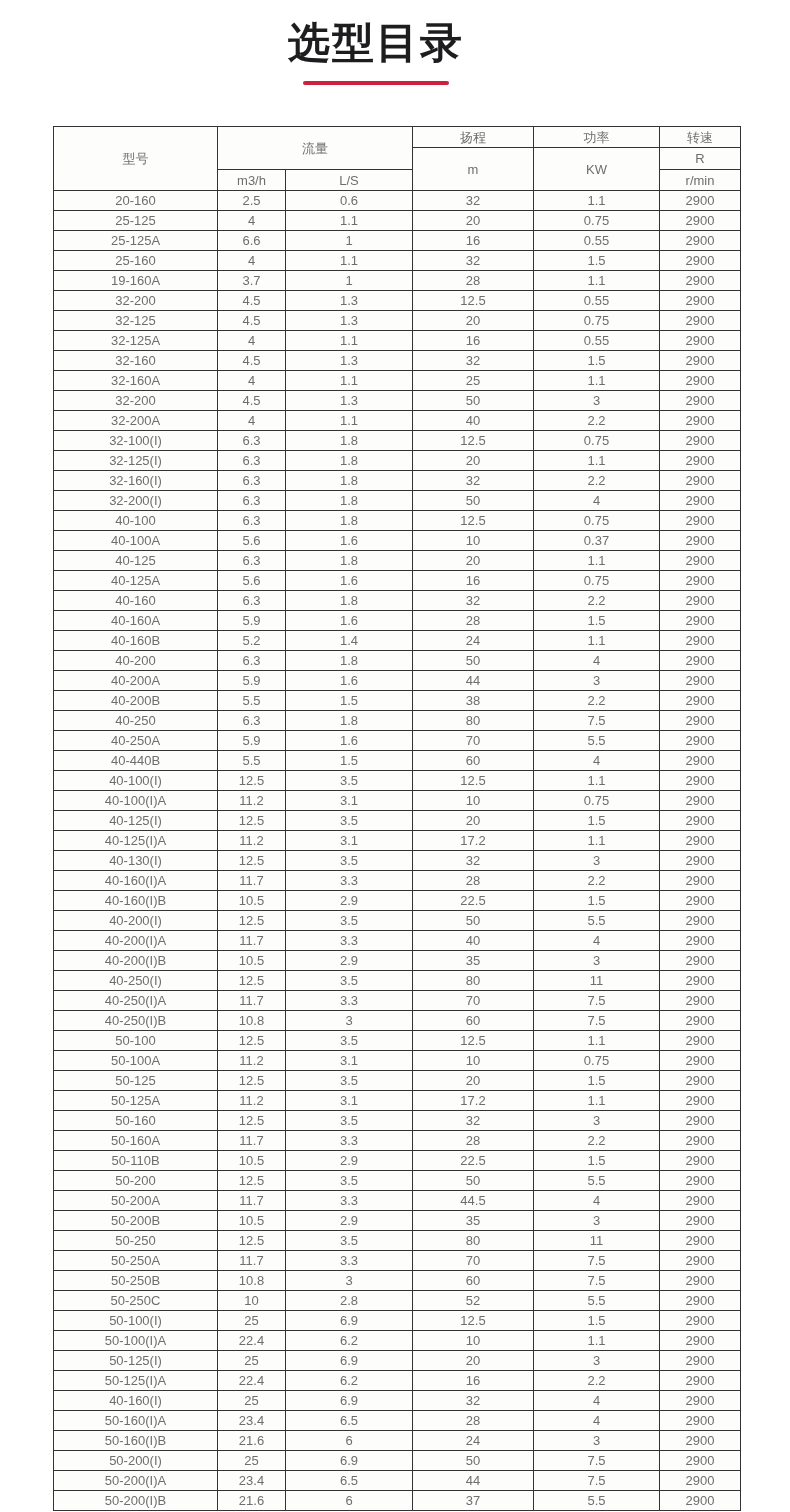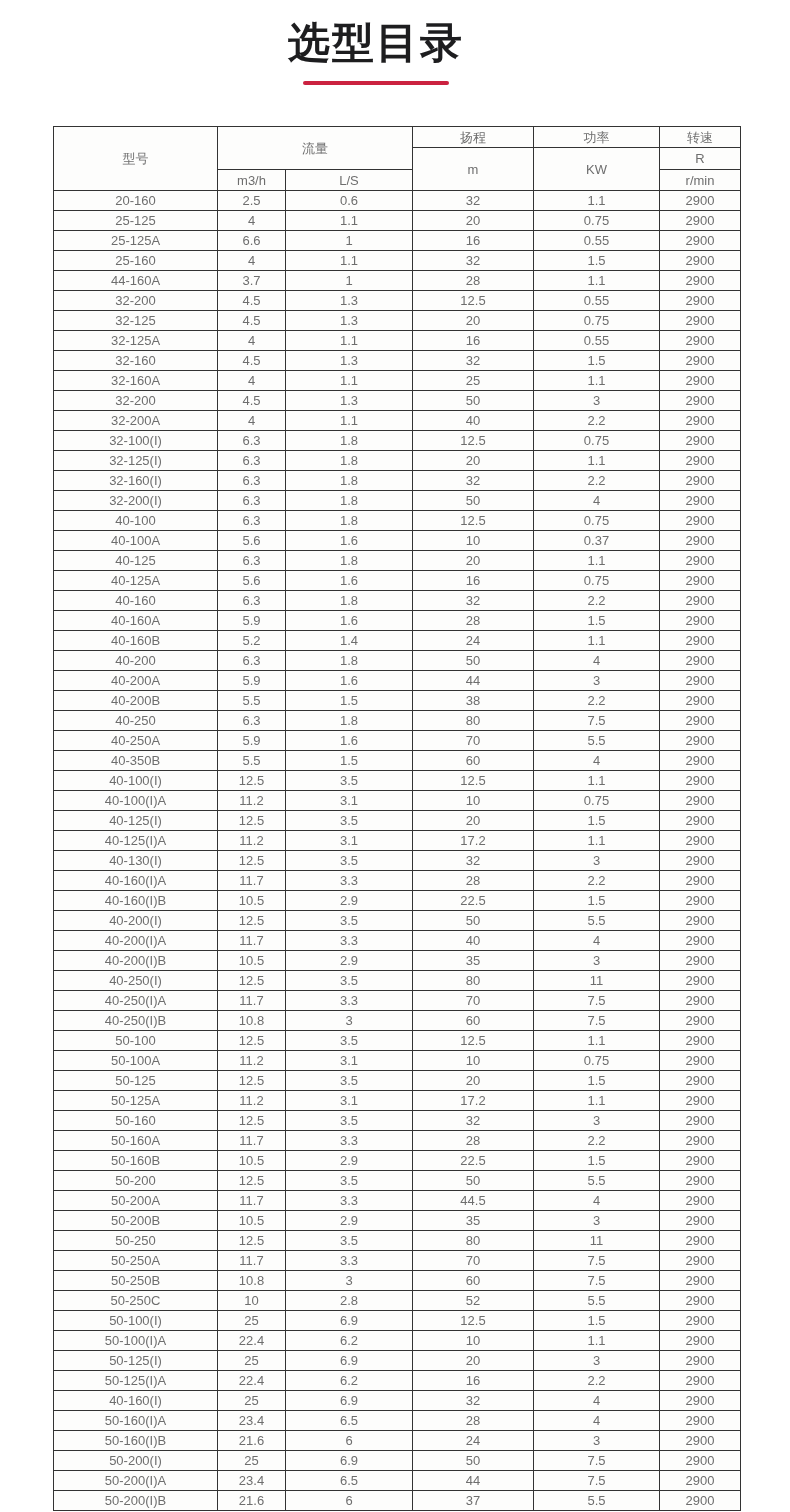--- a/index.html
+++ b/index.html
@@ -117,21 +117,21 @@
   </tr>
         <tr>
     <td>25-160</td>
     <td>4</td>
     <td>1.1</td>
     <td>32</td>
     <td>1.5</td>
     <td>2900</td>
   </tr>
         <tr>
-    <td>44-160A</td>
+    <td>19-160A</td>
     <td>3.7</td>
     <td>1</td>
     <td>28</td>
     <td>1.1</td>
     <td>2900</td>
   </tr>
         <tr>
     <td>32-200</td>
     <td>4.5</td>
     <td>1.3</td>
@@ -309,21 +309,21 @@
   </tr>
         <tr>
     <td>40-250A</td>
     <td>5.9</td>
     <td>1.6</td>
     <td>70</td>
     <td>5.5</td>
     <td>2900</td>
   </tr>
         <tr>
-    <td>40-350B</td>
+    <td>40-440B</td>
     <td>5.5</td>
     <td>1.5</td>
     <td>60</td>
     <td>4</td>
     <td>2900</td>
   </tr>
         <tr>
     <td>40-100(I)</td>
     <td>12.5</td>
     <td>3.5</td>
@@ -469,21 +469,21 @@
   </tr>
         <tr>
     <td>50-160A</td>
     <td>11.7</td>
     <td>3.3</td>
     <td>28</td>
     <td>2.2</td>
     <td>2900</td>
   </tr>
         <tr>
-    <td>50-160B</td>
+    <td>50-110B</td>
     <td>10.5</td>
     <td>2.9</td>
     <td>22.5</td>
     <td>1.5</td>
     <td>2900</td>
   </tr>
         <tr>
     <td>50-200</td>
     <td>12.5</td>
     <td>3.5</td>

